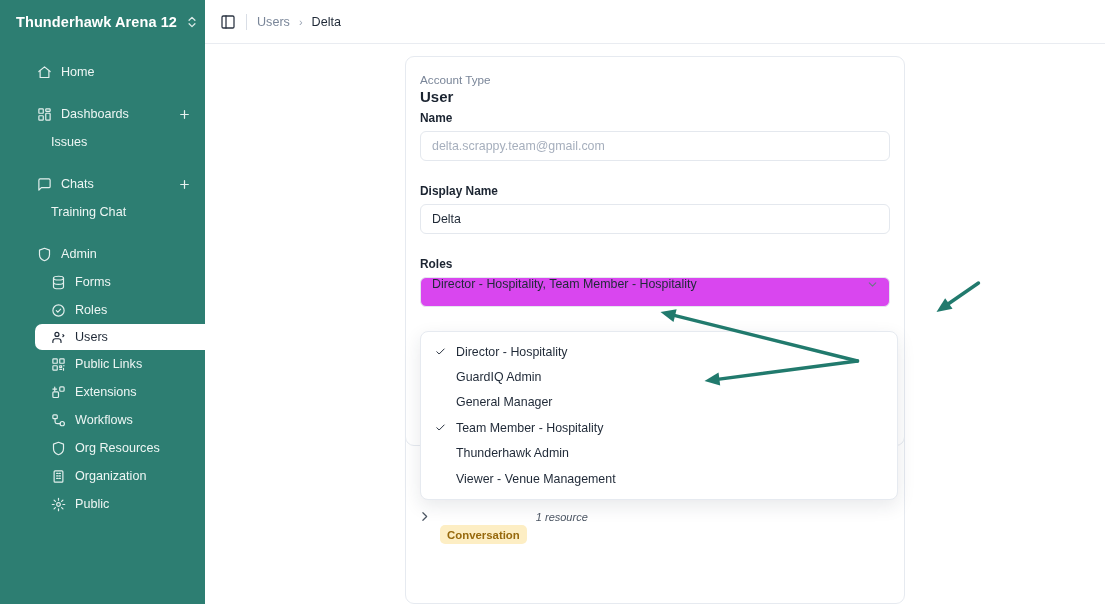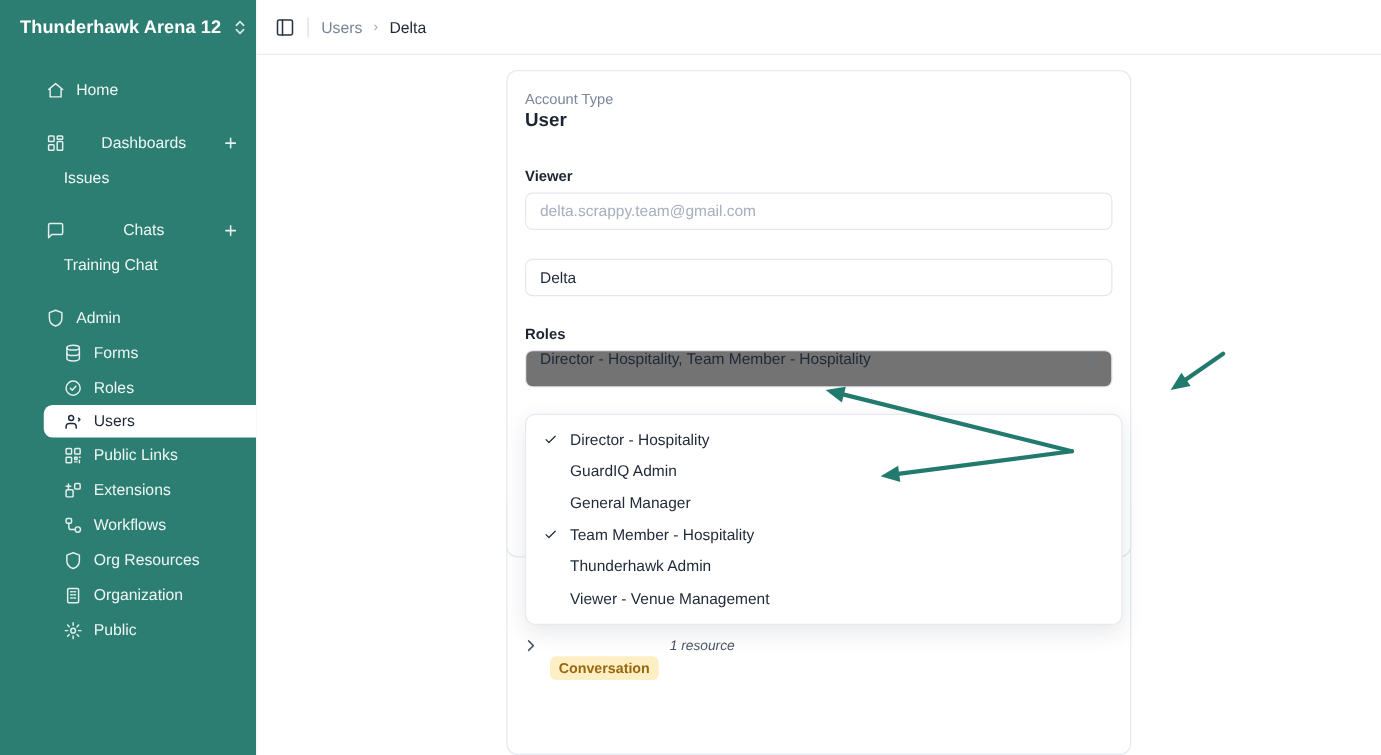--- a/index.html
+++ b/index.html
@@ -42,21 +42,21 @@
     margin: 0 0 0 0;
     font-size: 12.6px;
     color: #eef6f4;
     white-space: nowrap;
     cursor: pointer;
   }
   .sb-item .ic { width: 15px; height: 15px; flex: 0 0 15px; display: block; color: #e3efed; }
   .sb-item .ic svg { display: block; width: 15px; height: 15px; }
   .sb-item.sub { padding-left: 30px; }
   .sb-item.gap { margin-top: 14px; }
-  .sb-item.plus-row { padding-right: 14px; text-align: center; }
+  .sb-item.plus-row { padding-right: 14px; }
   .sb-item .lbl { flex: 1; }
   .sb-plus { width: 13px; height: 13px; color: #e6f1ef; flex: 0 0 13px; }
   .sb-plus svg { display: block; }
 
   .sb-item.active {
     background: #ffffff;
     color: #1f2937;
     margin-left: 14px;
     padding-left: 16px;
     border-radius: 7px 0 0 7px;
@@ -88,33 +88,33 @@
     width: 500px;
     background: #ffffff;
     border: 1px solid #e6eaf0;
     border-radius: 9px;
   }
   #card-main { top: 12px; height: 390px; }
   #card-second { top: 349px; height: 211px; }
 
   .form-pad { padding: 16px 14px 0 14px; }
   .kicker { font-size: 11.7px; color: #7a8699; margin-bottom: 2px; }
-  .bigval { font-size: 15px; font-weight: bold; color: #1b2431; margin-bottom: 29px; }
+  .bigval { font-size: 15px; font-weight: bold; color: #1b2431; margin-bottom: 6px; }
   .flabel { font-size: 11.9px; font-weight: bold; color: #1b2431; margin-bottom: 6px; }
   .finput {
     height: 30px; border: 1px solid #e4e8ee; border-radius: 6px;
     display: flex; align-items: center; padding: 0 11px;
     font-size: 12.4px; color: #1f2937; margin-bottom: 23px;
     background: #fff;
   }
   .finput.ph { color: #a6afbd; }
   .fselect {
     height: 30px; border: 1px solid #e4e8ee; border-radius: 6px;
     display: flex; align-items: center; padding: 0 10px 16px 11px;
-    font-size: 12.4px; color: #1f2937; background: #737373;
+    font-size: 12.4px; color: #1f2937; background: #d946ef;
     cursor: pointer;
   }
   .fselect .selval { flex: 1; }
   .fselect .chev { width: 13px; height: 13px; color: #6b7585; }
   .fselect .chev svg { display: block; }
 
   
   #dropdown {
     position: absolute;
     left: 215px; top: 287px;
@@ -360,23 +360,24 @@
               <span class="res-count">1 resource</span>
             </div>
           </div>
       </div>
 
       <div class="card" id="card-main">
         <div class="form-pad">
           <div class="kicker">Account Type</div>
           <div class="bigval">User</div>
 
-          <div class="flabel">Viewer</div>
+          <div class="flabel">Name</div>
           <div class="finput ph">delta.scrappy.team@gmail.com</div>
 
+          <div class="flabel">Display Name</div>
           <div class="finput">Delta</div>
 
           <div class="flabel">Roles</div>
           <div class="fselect">
             <span class="selval">Director - Hospitality, Team Member - Hospitality</span>
             <span class="chev">
               <svg viewBox="0 0 24 24" fill="none" stroke="currentColor" stroke-width="2" stroke-linecap="round" stroke-linejoin="round" width="13" height="13">
                 <path d="M6 9l6 6 6-6"></path>
               </svg>
             </span>

